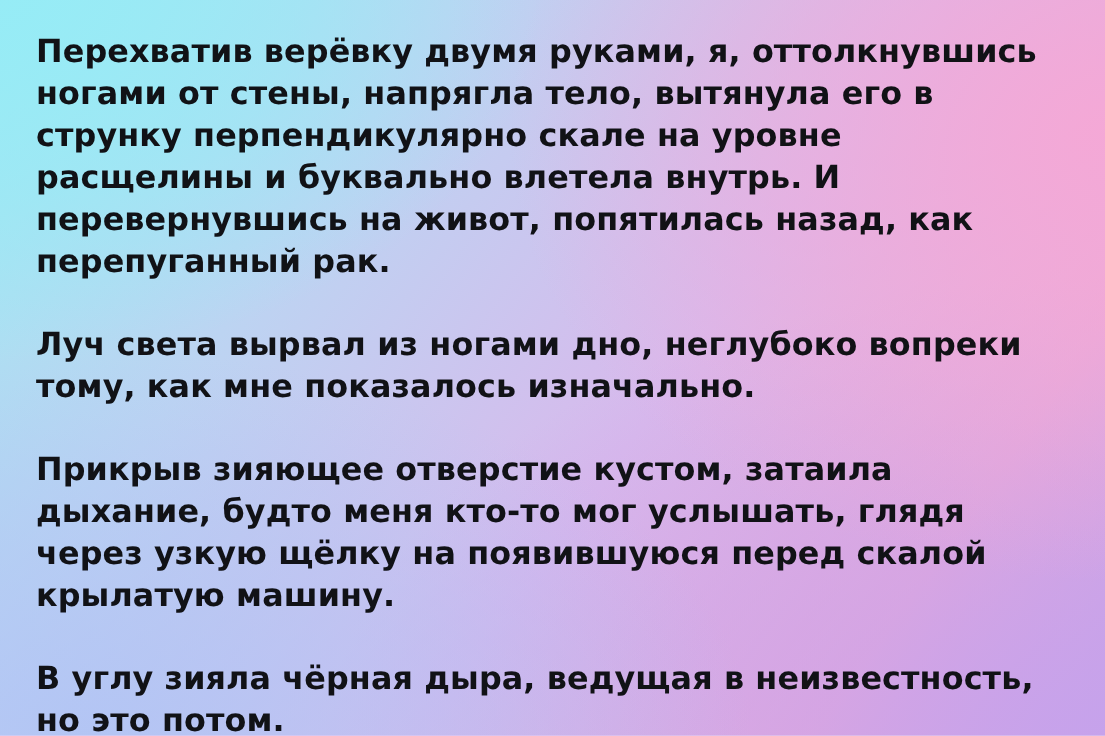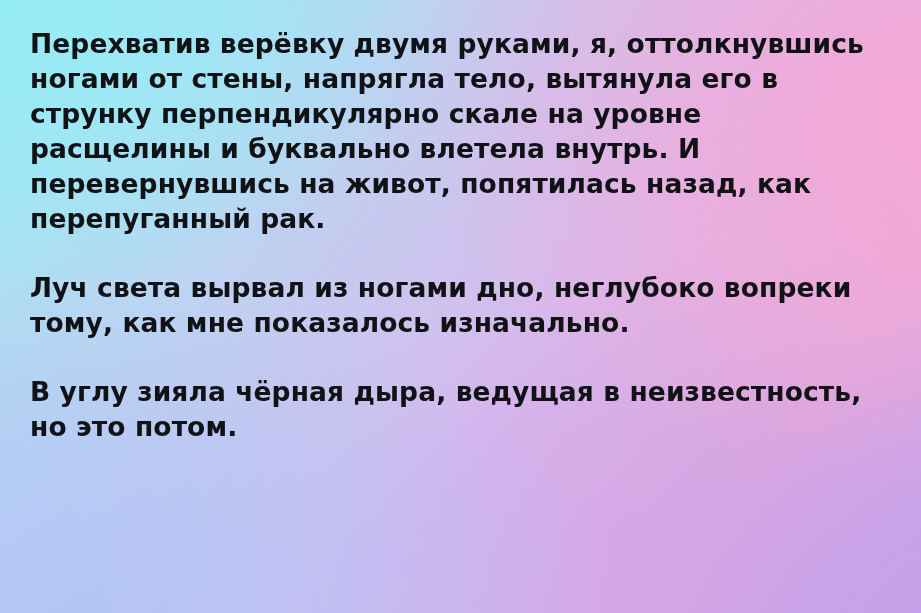--- a/index.html
+++ b/index.html
@@ -48,15 +48,16 @@
     margin-bottom: 0;
   }
 </style>
 </head>
 <body>
 
 <div id="page">
   <div id="text-body">
     <p class="para">Перехватив верёвку двумя руками, я, оттолкнувшись ногами от стены, напрягла тело, вытянула его в струнку перпендикулярно скале на уровне расщелины и буквально влетела внутрь. И перевернувшись на живот, попятилась назад, как перепуганный рак.</p>
     <p class="para">Луч света вырвал из ногами дно, неглубоко вопреки тому, как мне показалось изначально.</p>
+    <p class="para">Прикрыв зияющее отверстие кустом, затаила дыхание, будто меня кто-то мог услышать, глядя через узкую щёлку на появившуюся перед скалой крылатую машину.</p>
     <p class="para">В углу зияла чёрная дыра, ведущая в неизвестность, но это потом.</p>
   </div>
 </div>
 
 </body></html>

